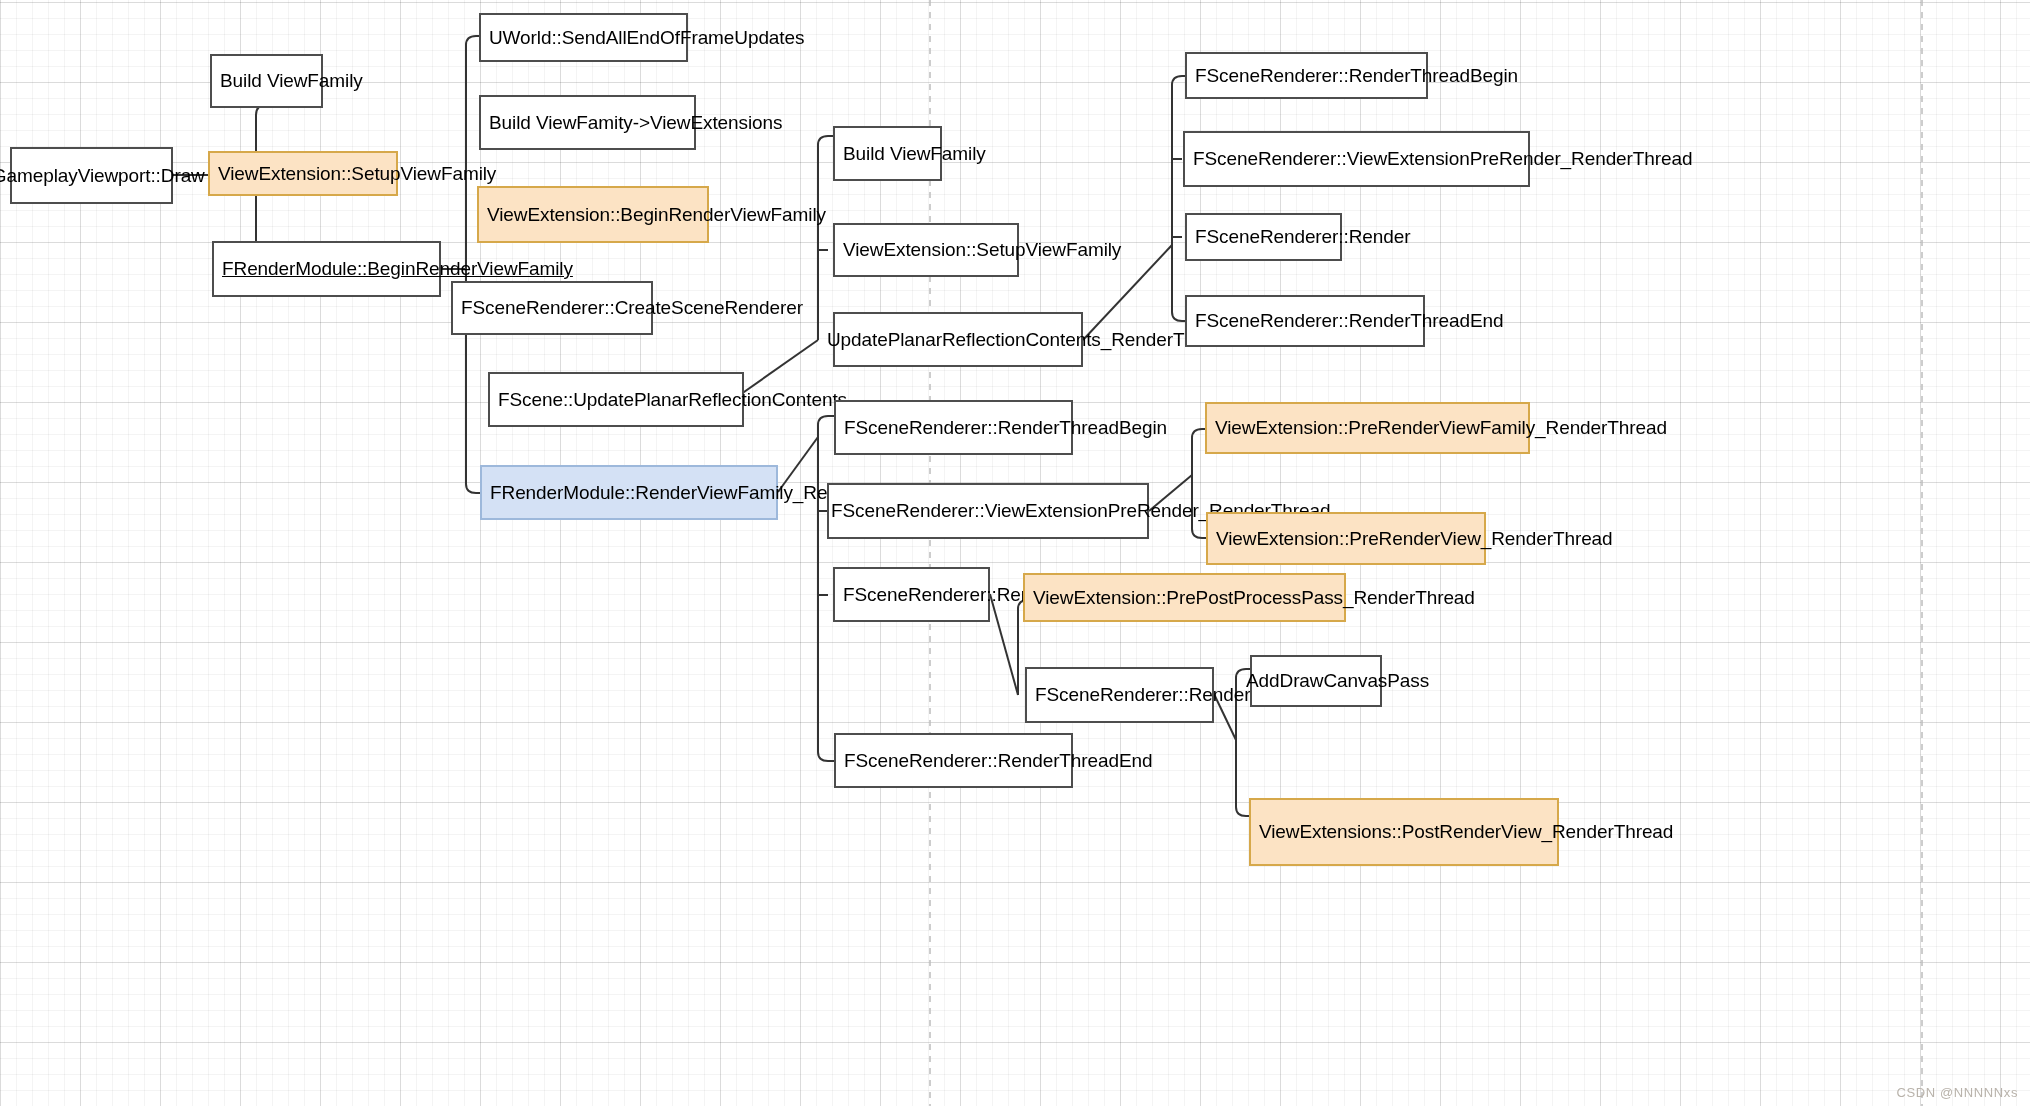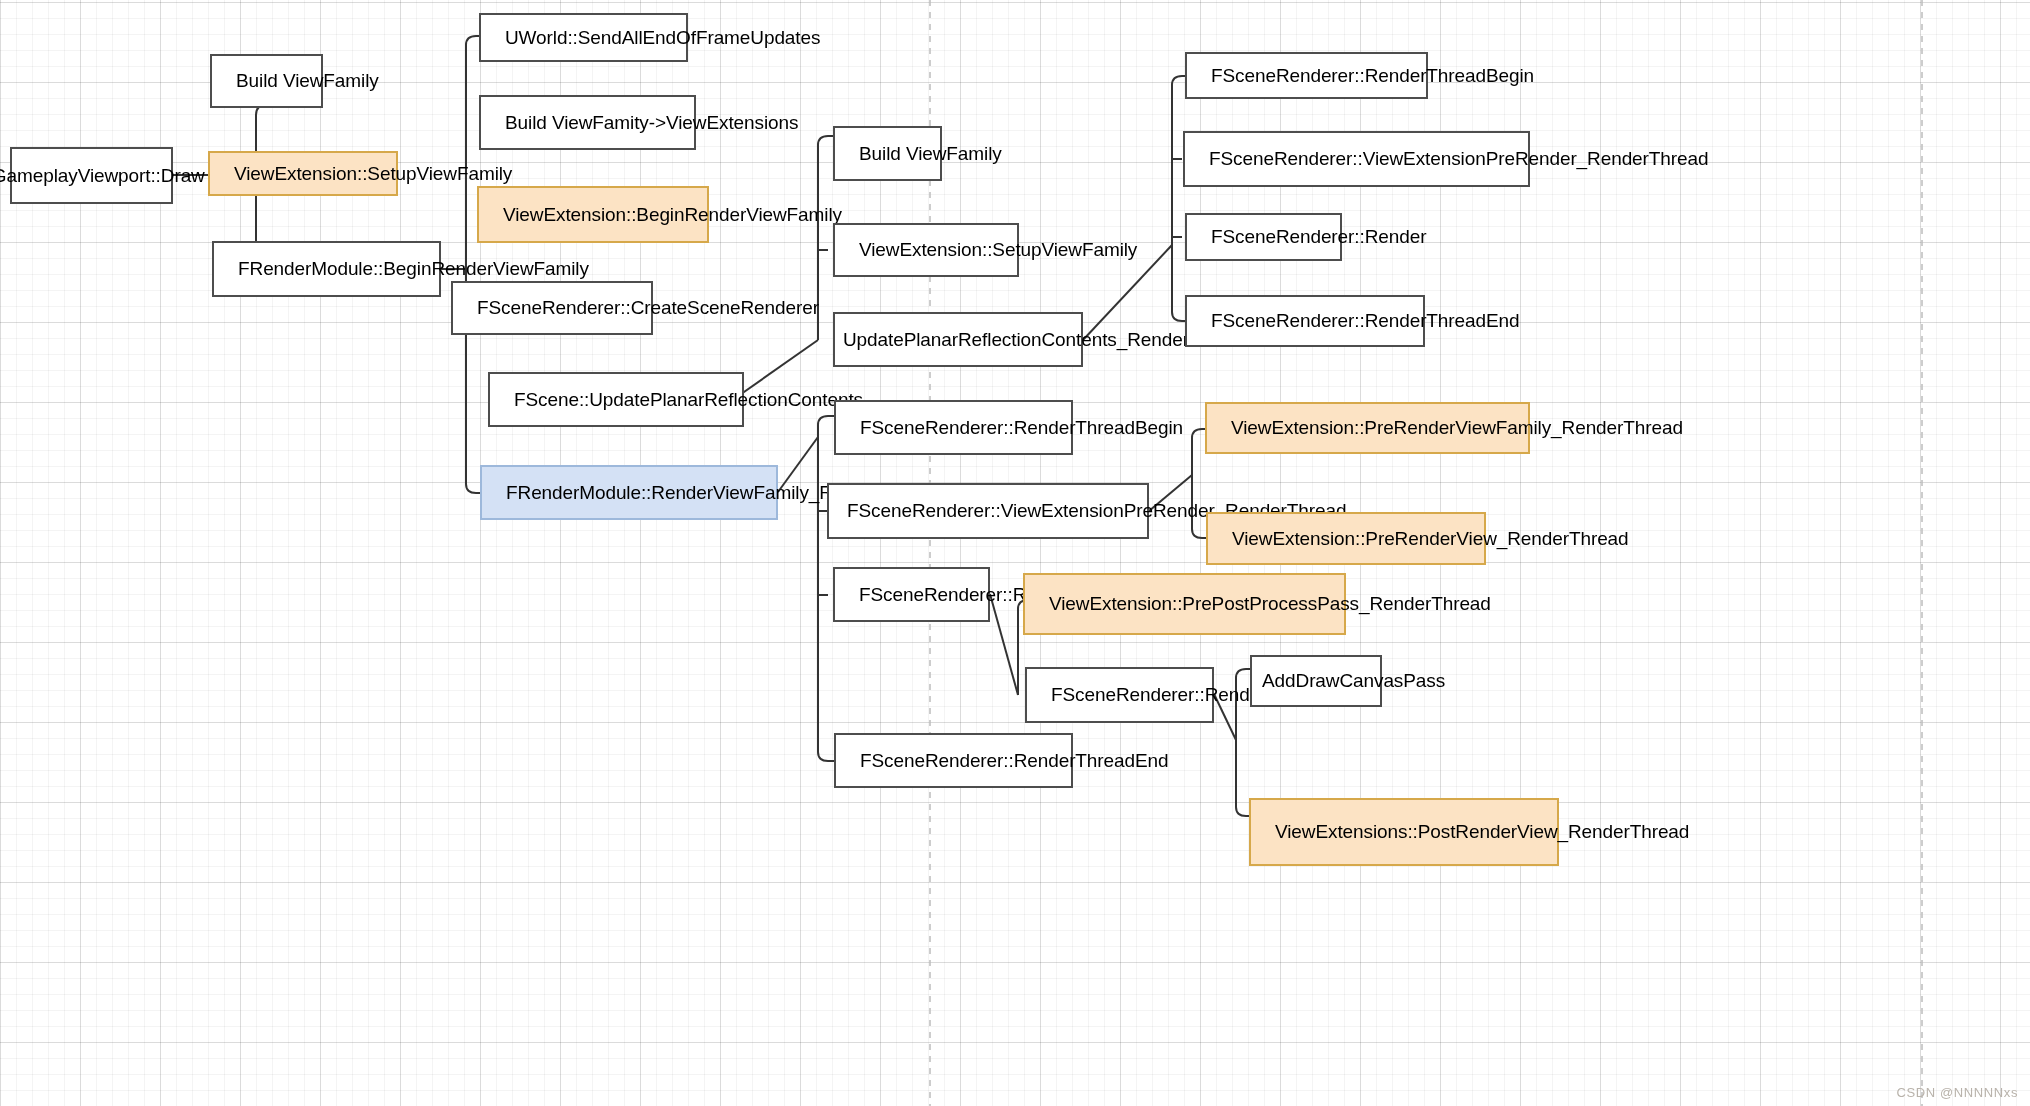--- a/index.html
+++ b/index.html
@@ -32,21 +32,21 @@
     align-items:center;
     color:#000000;
     font-size:19px;
     line-height:22px;
     white-space:nowrap;
     letter-spacing:-0.1px;
   }
   .node > span{display:block;}
   .node.orange{background:#fce3c4;border-color:#d6a84a;}
   .node.blue{background:#d4e1f5;border-color:#9db8db;}
-  .pad{padding-left:24px;}
+  .pad{padding-left:8px;}
   .ctr{justify-content:center;}
   .overflowlbl{overflow:visible;}
   #watermark{
     position:absolute;
     right:12px;bottom:6px;
     color:#b9b3ab;
     font-size:13px;
     letter-spacing:0.6px;
     font-family:Liberation Sans, sans-serif;
   }
@@ -106,21 +106,21 @@
   </div>
 
   <div class="node pad" style="left:210px;top:54px;width:113px;height:54px;">
     <span>Build ViewFamily</span>
   </div>
 
   <div class="node orange pad overflowlbl" style="left:208px;top:151px;width:190px;height:45px;">
     <span>ViewExtension::SetupViewFamily</span>
   </div>
 
-  <div class="node pad overflowlbl" style="left:212px;top:241px;width:229px;height:56px;">
+  <div class="node pad overflowlbl" style="left:212px;top:241px;width:229px;height:56px;text-decoration:underline;">
     <span>FRenderModule::BeginRenderViewFamily</span>
   </div>
 
   <div class="node pad overflowlbl" style="left:479px;top:13px;width:209px;height:49px;">
     <span>UWorld::SendAllEndOfFrameUpdates</span>
   </div>
 
   <div class="node orange pad" style="left:477px;top:186px;width:232px;height:57px;">
     <span>ViewExtension::BeginRenderViewFamily</span>
   </div>
@@ -190,21 +190,21 @@
   </div>
 
   <div class="node orange pad" style="left:1206px;top:512px;width:280px;height:53px;">
     <span>ViewExtension::PreRenderView_RenderThread</span>
   </div>
 
   <div class="node orange pad" style="left:1205px;top:402px;width:325px;height:52px;">
     <span>ViewExtension::PreRenderViewFamily_RenderThread</span>
   </div>
 
-  <div class="node orange pad" style="left:1023px;top:573px;width:323px;height:62px;">
+  <div class="node orange pad" style="left:1023px;top:573px;width:323px;height:49px;">
     <span>ViewExtension::PrePostProcessPass_RenderThread</span>
   </div>
 
   <div class="node pad overflowlbl" style="left:1250px;top:655px;width:132px;height:52px;">
     <span style="margin-left:-14px;">AddDrawCanvasPass</span>
   </div>
 
 
   <div class="node orange pad" style="left:1249px;top:798px;width:310px;height:68px;">
     <span>ViewExtensions::PostRenderView_RenderThread</span>

